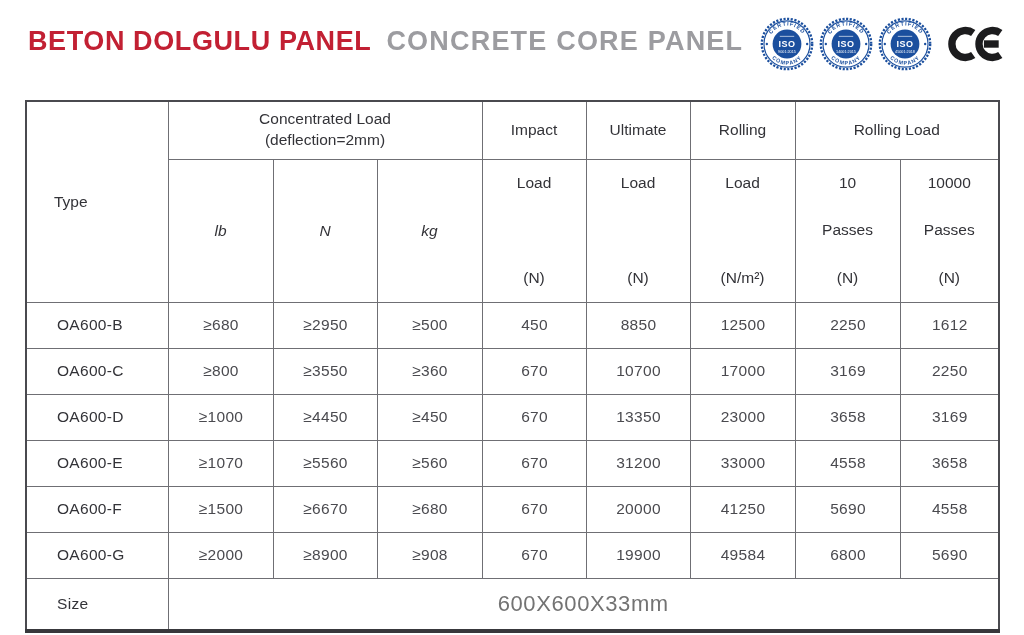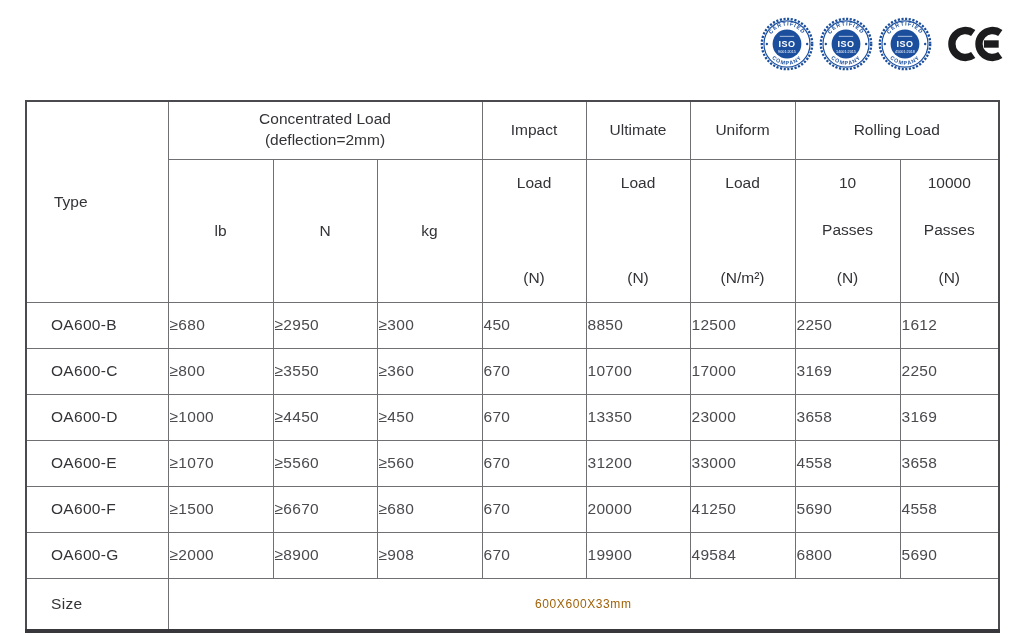--- a/index.html
+++ b/index.html
@@ -22,36 +22,40 @@
     border-collapse: collapse; table-layout: fixed;
     color: #3F3F44; font-size: 15.5px;
     border: 2px solid #4A4A4F;
     border-bottom: 4px solid #38383C;
   }
   table.spec td, table.spec th { border: 1px solid #6F6F74; background: #fff; font-weight: normal; }
 
   .th-group { height: 58px; text-align: center; vertical-align: middle; font-weight: bold; color: #333338; line-height: 1.35; }
   .th-type  { text-align: left; padding-left: 27px; vertical-align: middle; font-weight: bold; color: #333338; }
   .row-sub  { height: 142px; }
-  .sub-center { text-align: center; vertical-align: middle; font-weight: bold; color: #333338; }
+  .sub-center { text-align: center; vertical-align: middle; font-weight: bold; color: #333338; font-style: italic; }
   .sub-stack  { vertical-align: top; font-weight: bold; color: #333338; }
   .sub-stack .stack { height: 142px; display: flex; flex-direction: column; justify-content: space-between; align-items: center; padding: 14px 0 15px 0; }
 
   .row-data { height: 46px; }
-  .cell-type { background: #F2F2F3; text-align: left; padding-left: 24px; vertical-align: middle; font-weight: bold; color: #333338; letter-spacing: 0.3px; }
-  .cell-data { text-align: left; padding-left: 1px; vertical-align: middle; color: #4A4A4F; letter-spacing: 0.3px; }
+  .cell-type { background: #F2F2F3; text-align: left; padding-left: 30px; vertical-align: middle; font-weight: bold; color: #333338; letter-spacing: 0.3px; }
+  .cell-data { text-align: center; padding-left: 1px; vertical-align: middle; color: #4A4A4F; letter-spacing: 0.3px; }
 
   .row-size { height: 53px; }
-  .cell-size-value { text-align: center; vertical-align: middle; color: #a16207; font-size: 12px; letter-spacing: 0.6px; }
+  .cell-size-value { text-align: center; vertical-align: middle; color: #737373; font-size: 22px; letter-spacing: 0.6px; }
 </style>
 </head>
 <body>
 
 <div class="page">
 
+  <div class="title-row">
+    <span class="title-primary">BETON DOLGULU PANEL</span>
+    <span class="title-secondary">CONCRETE CORE PANEL</span>
+  </div>
 
   <div class="cert-row">
 
     <svg class="badge" viewBox="0 0 60 60">
       <defs>
         <path id="arcT0" d="M9.5,30 A20.5,20.5 0 0 1 50.5,30"></path>
         <path id="arcB0" d="M7,30 A23,23 0 0 0 53,30"></path>
       </defs>
       <circle cx="30" cy="30" r="28" fill="#ffffff" stroke="#1B4F9E" stroke-width="2.6" stroke-dasharray="2.4 1.7"></circle>
       <circle cx="30" cy="30" r="25.6" fill="#ffffff" stroke="#1B4F9E" stroke-width="1.3"></circle>
@@ -134,21 +138,21 @@
     </colgroup>
     <tbody>
       <tr>
         <td class="th-type" rowspan="2">Type</td>
         <td class="th-group" colspan="3">
           <div>Concentrated Load</div>
           <div>(deflection=2mm)</div>
         </td>
         <td class="th-group">Impact</td>
         <td class="th-group">Ultimate</td>
-        <td class="th-group">Uniform</td>
+        <td class="th-group">Rolling</td>
         <td class="th-group" colspan="2">Rolling Load</td>
       </tr>
       <tr class="row-sub">
         <td class="sub-center">lb</td>
         <td class="sub-center">N</td>
         <td class="sub-center">kg</td>
         <td class="sub-stack">
           <div class="stack">
             <span>Load</span>
             <span>(N)</span>
@@ -179,21 +183,21 @@
             <span>Passes</span>
             <span>(N)</span>
           </div>
         </td>
       </tr>
 
       <tr class="row-data">
         <td class="cell-type">OA600-B</td>
         <td class="cell-data">≥680</td>
         <td class="cell-data">≥2950</td>
-        <td class="cell-data">≥300</td>
+        <td class="cell-data">≥500</td>
         <td class="cell-data">450</td>
         <td class="cell-data">8850</td>
         <td class="cell-data">12500</td>
         <td class="cell-data">2250</td>
         <td class="cell-data">1612</td>
       </tr>
       <tr class="row-data">
         <td class="cell-type">OA600-C</td>
         <td class="cell-data">≥800</td>
         <td class="cell-data">≥3550</td>

